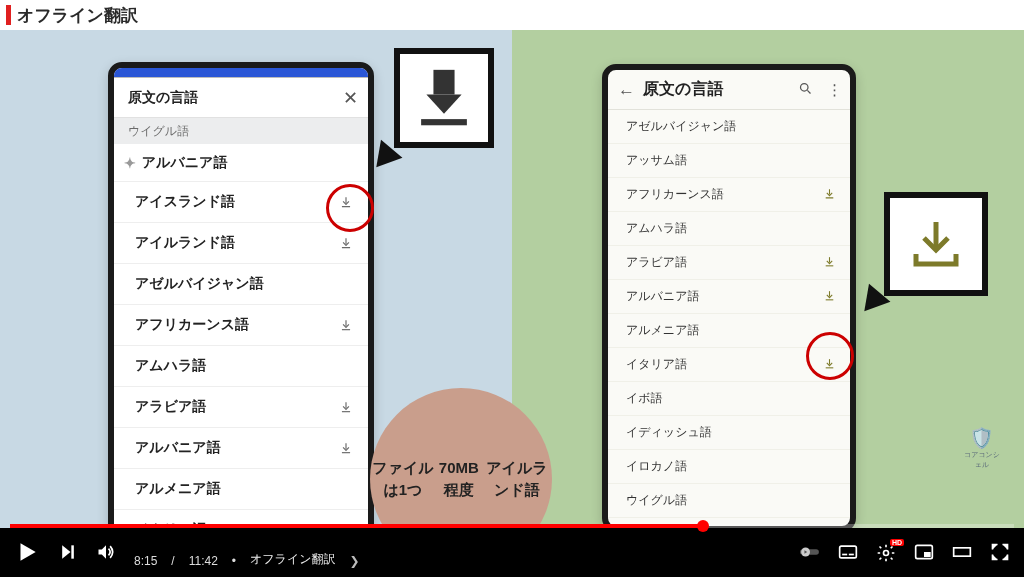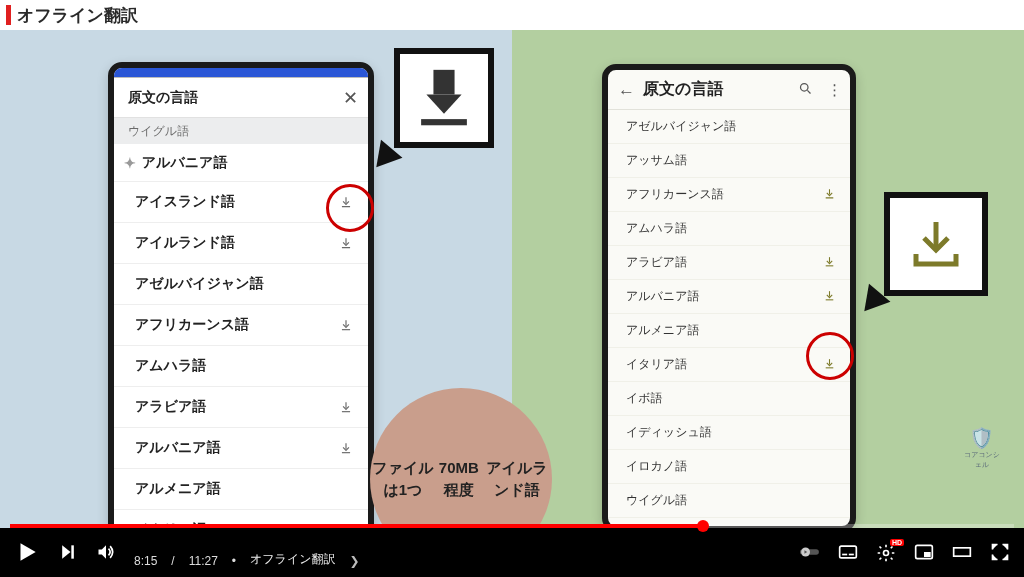--- a/index.html
+++ b/index.html
@@ -479,21 +479,21 @@
     <span>
       <svg viewBox="0 0 24 24">
           <polygon points="3,9 7,9 12,4 12,20 7,15 3,15"></polygon>
           <path d="M15 8 Q19 12 15 16" fill="none" stroke="#fff" stroke-width="2"></path>
           <path d="M17 5 Q23 12 17 19" fill="none" stroke="#fff" stroke-width="2"></path>
         </svg>
     </span>
     <span class="time-chap">
       <span>8:15</span>
       <span>/</span>
-      <span>11:27</span>
+      <span>11:42</span>
       <span> • </span>
       <span class="chap">オフライン翻訳</span>
       <span class="chev">❯</span>
     </span>
   </div>
   <div class="right">
     <span>
       <svg viewBox="0 0 36 20">
           <rect x="0" y="5" width="34" height="10" rx="5" fill="#555"></rect>
           <circle cx="10" cy="10" r="8" fill="#ccc"></circle>

